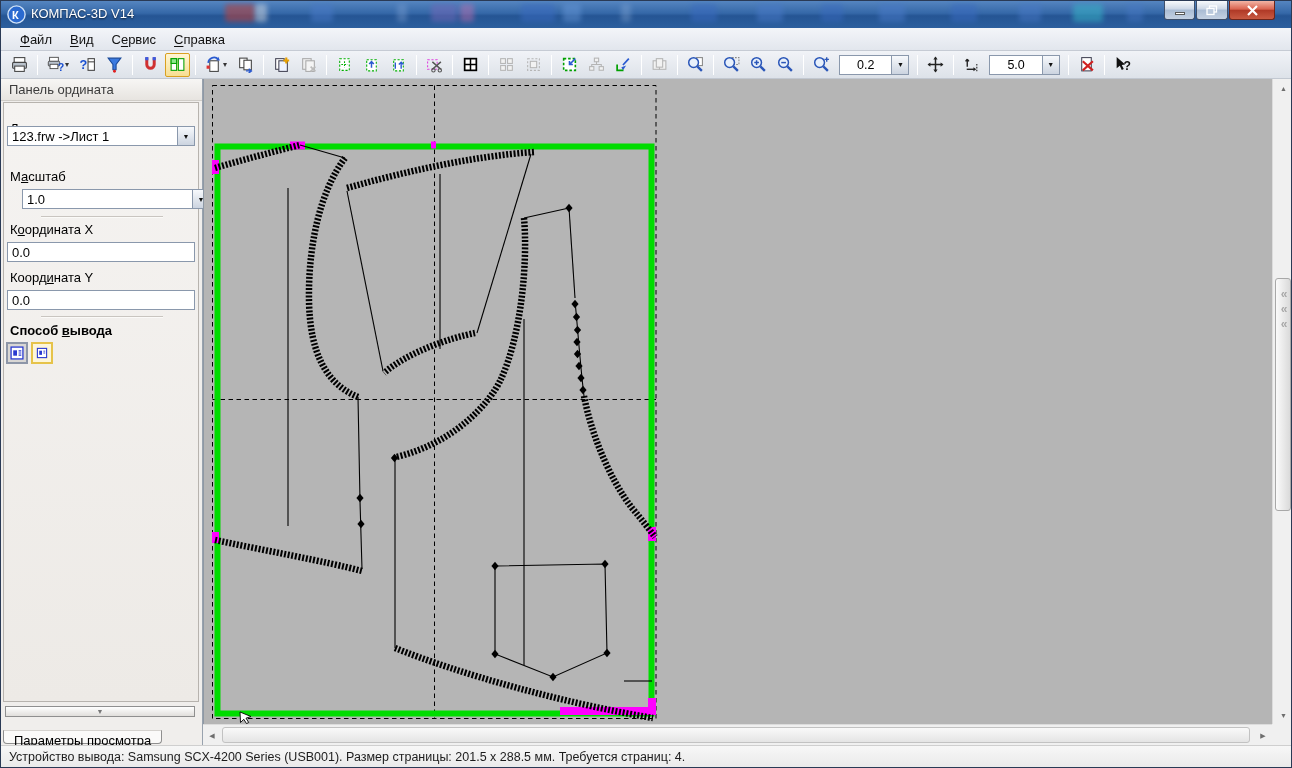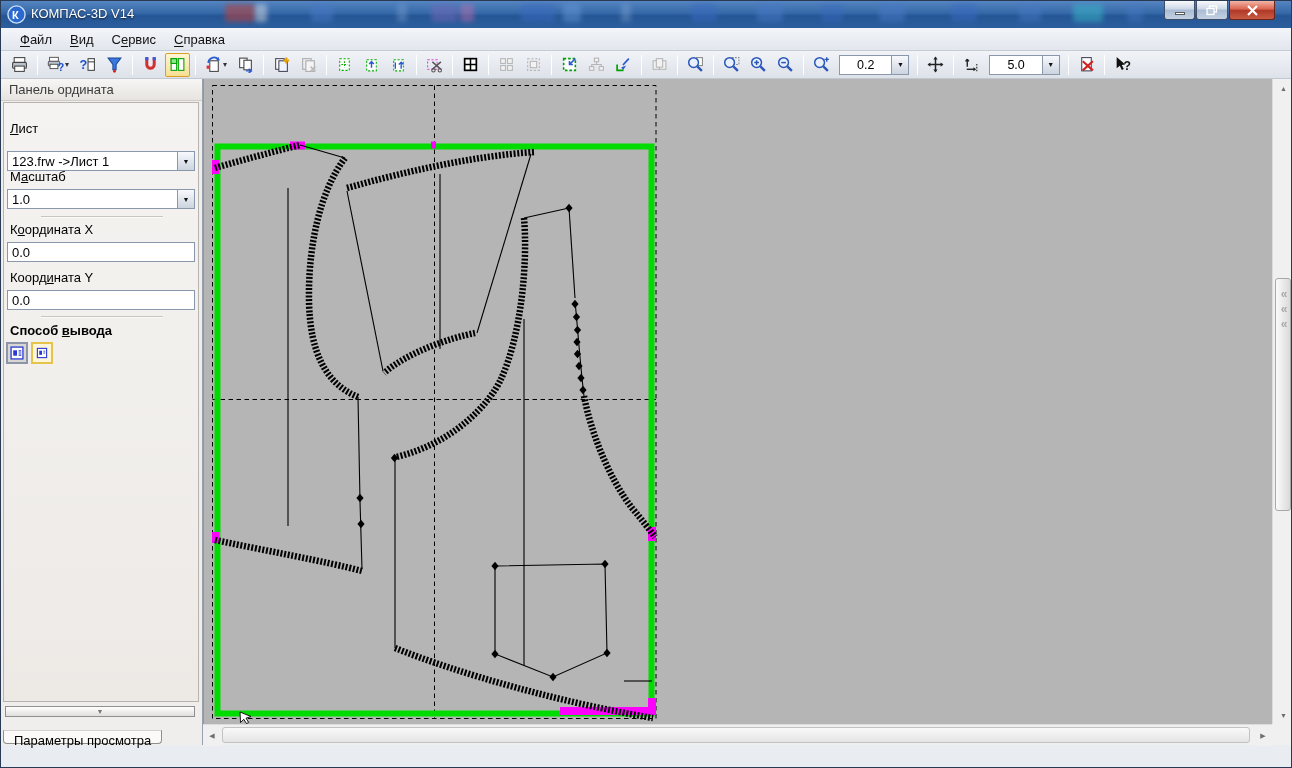--- a/index.html
+++ b/index.html
@@ -377,27 +377,27 @@
           <text x="9" y="13" font-size="11.5" font-weight="bold" fill="#111">?</text>
         </svg>
       </span>
     </div>
 
   <div id="left-panel">
     <div id="panel-header">Панель ордината</div>
     <div id="panel-box"></div>
 
     <span class="p-label" style="top:42px;"><u>Л</u>ист</span>
-    <div class="p-combo" style="top:72px;">
+    <div class="p-combo" style="top:47px;">
       <span class="p-combo-val">123.frw -&gt;Лист 1</span>
       <span class="p-combo-arrow">▼</span>
     </div>
 
     <span class="p-label" style="top:90px;">М<u>а</u>сштаб</span>
-    <div class="p-combo" style="top:110px;">
+    <div class="p-combo" style="top:110px;margin-left:15px;">
       <span class="p-combo-val">1.0</span>
       <span class="p-combo-arrow">▼</span>
     </div>
     <div class="p-line" style="left:40px;width:122px;top:137px;"></div>
 
     <span class="p-label" style="top:143px;">К<u>о</u>ордината X</span>
     <input class="p-input" style="top: 163px;" value="0.0">
 
     <span class="p-label" style="top:191px;text-align:right;">Коорд<u>и</u>ната Y</span>
     <input class="p-input" style="top: 211px;" value="0.0">
@@ -507,13 +507,16 @@
     </div>
     <span class="sarrow" id="vs-down">▼</span>
   </div>
   <div id="hscroll">
     <span class="sarrow" id="hs-left">◀</span>
     <div id="hs-thumb"></div>
     <span class="sarrow" id="hs-right">▶</span>
   </div>
   <div id="scroll-corner"></div>
 
+  <div id="statusbar">
+    <span>Устройство вывода: Samsung SCX-4200 Series (USB001). Размер страницы: 201.5 x 288.5 мм. Требуется страниц: 4.</span>
+  </div>
 </div>
 
 </body></html>

